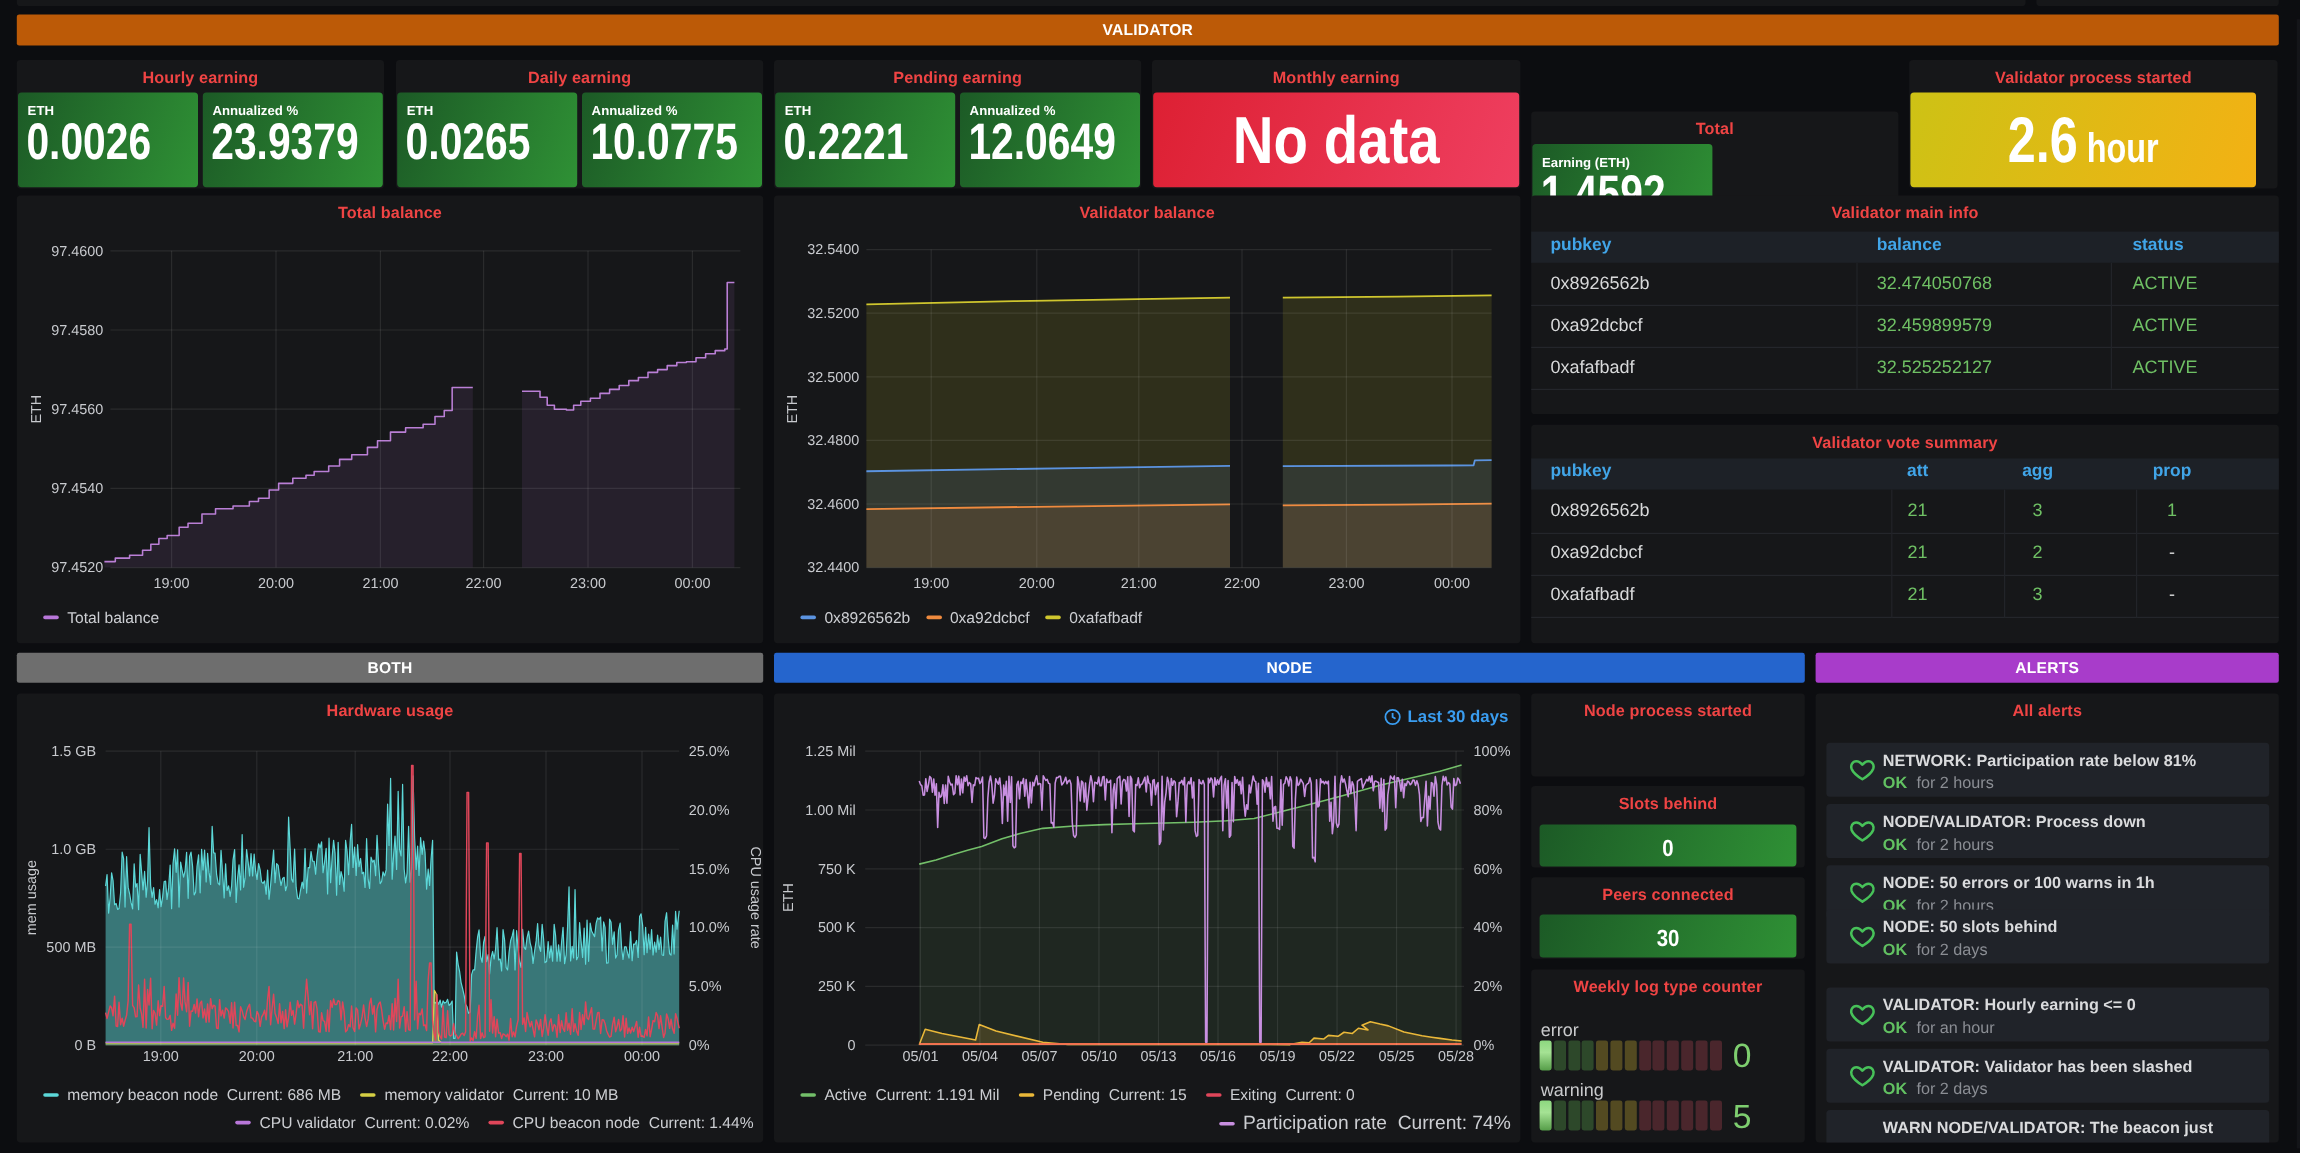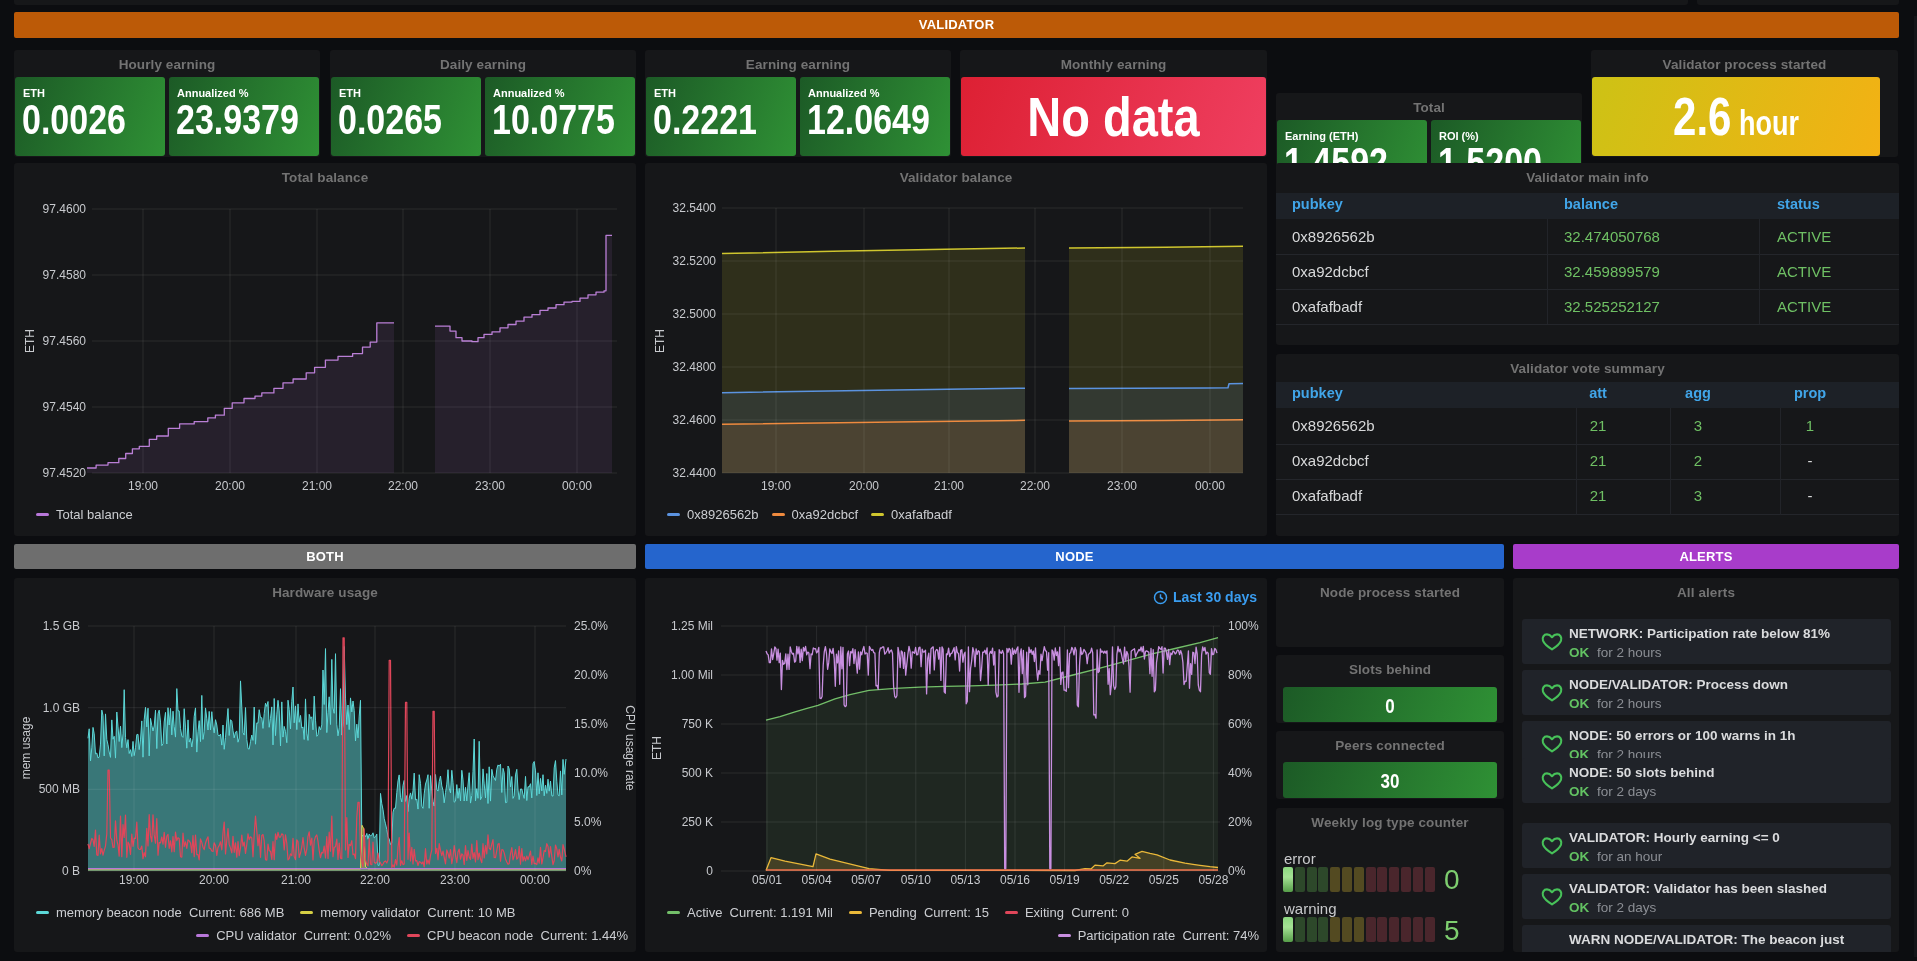--- a/index.html
+++ b/index.html
@@ -1,16 +1,16 @@
 <!DOCTYPE html>
 <html><head><meta charset="utf-8"><style>
 *{margin:0;padding:0;box-sizing:border-box}
 html,body{width:1917px;height:961px;background:#0c0d10;font-family:"Liberation Sans",sans-serif;overflow:hidden;position:relative}
 .p{position:absolute;background:#161719;border-radius:3px}
-.pt{position:absolute;left:0;right:0;top:7px;text-align:center;font-size:13.5px;font-weight:700;color:#737373;letter-spacing:.1px}
+.pt{position:absolute;left:0;right:0;top:7px;text-align:center;font-size:13.5px;font-weight:700;color:#ef4444;letter-spacing:.1px}
 .bar{position:absolute;border-radius:2px;color:#fff;font-size:13px;font-weight:700;text-align:center;line-height:25px;letter-spacing:.2px}
 .sbox{position:absolute;border-radius:3px;overflow:hidden;color:#fff}
 .sbox .lab{position:absolute;left:8px;top:10px;font-size:11px;font-weight:700;color:#fff}
 .sbox .val{position:absolute;left:7px;top:23px;font-size:34px;font-weight:700;transform:scaleY(1.26);transform-origin:center;white-space:nowrap}
 .grad-green{background:linear-gradient(110deg,#1c5a26 0%,#2f9135 100%)}
 .grad-red{background:linear-gradient(110deg,#dd2033 0%,#ef3f60 100%)}
 .grad-yellow{background:linear-gradient(110deg,#cdc215 0%,#f3b114 100%)}
 svg{position:absolute;left:0;top:0}
 svg text{font-family:"Liberation Sans",sans-serif}
 .axis{font-size:12px;fill:#c8cace}
@@ -44,45 +44,41 @@
     <div class="sbox grad-green" style="left:1px;top:27px;width:150px;height:79px">
       <div class="lab">ETH</div>
       <div class="val">0.0265</div>
     </div>
     <div class="sbox grad-green" style="left:155px;top:27px;width:150px;height:79px">
       <div class="lab">Annualized %</div>
       <div class="val">10.0775</div>
     </div>
   </div>
 <div class="p" style="left:645px;top:50px;width:306px;height:107px;">
-    <div class="pt">Earning earning</div>
+    <div class="pt">Pending earning</div>
     <div class="sbox grad-green" style="left:1px;top:27px;width:150px;height:79px">
       <div class="lab">ETH</div>
       <div class="val">0.2221</div>
     </div>
     <div class="sbox grad-green" style="left:155px;top:27px;width:150px;height:79px">
       <div class="lab">Annualized %</div>
       <div class="val">12.0649</div>
     </div>
   </div>
 <div class="p" style="left:960px;top:50px;width:307px;height:107px;">
     <div class="pt">Monthly earning</div>
     <div class="sbox grad-red" style="left:1px;top:27px;width:305px;height:79px">
       <div style="position:absolute;left:0;right:0;top:7px;text-align:center;font-size:47px;font-weight:700;transform:scaleY(1.18);transform-origin:center top">No data</div>
     </div>
   </div>
 <div class="p" style="left:1276px;top:50px;width:306px;height:107px;margin-top:43px;">
     <div class="pt">Total</div>
     <div class="sbox grad-green" style="left:1px;top:27px;width:150px;height:79px">
       <div class="lab">Earning (ETH)</div>
       <div class="val">1.4592</div>
-    </div>
-    <div class="sbox grad-green" style="left:155px;top:27px;width:150px;height:79px">
-      <div class="lab">ROI (%)</div>
-      <div class="val">1.5200</div>
     </div>
   </div>
 <div class="p" style="left:1591px;top:50px;width:307px;height:107px;">
     <div class="pt">Validator process started</div>
     <div class="sbox grad-yellow" style="left:1px;top:27px;width:288px;height:79px">
       <div style="position:absolute;left:0;right:0;top:9px;text-align:center;font-weight:700;transform:scaleY(1.28);transform-origin:center top"><span style="font-size:42px">2.6</span><span style="font-size:27px"> hour</span></div>
     </div>
   </div>
 <div class="p" style="left:14px;top:163px;width:622px;height:373px;">
     <div class="pt">Total balance</div>
@@ -297,21 +293,21 @@
       <line x1="469.2" y1="48" x2="469.2" y2="293" stroke="rgba(255,255,255,0.085)" stroke-width="1"></line>
       <line x1="518.8" y1="48" x2="518.8" y2="293" stroke="rgba(255,255,255,0.085)" stroke-width="1"></line>
       <line x1="568.4000000000001" y1="48" x2="568.4000000000001" y2="293" stroke="rgba(255,255,255,0.085)" stroke-width="1"></line>
       <path d="M121.0 72.9L122.1 75.7L123.2 76.9L124.3 84.7L125.4 84.5L126.5 70.9L127.6 81.5L128.7 76.0L129.8 69.0L130.9 70.3L132.0 82.1L133.1 71.1L134.2 84.6L135.3 75.1L136.4 111.6L137.5 82.3L138.6 86.3L139.7 85.3L140.8 75.9L141.9 91.5L143.0 76.2L144.1 91.4L145.2 69.0L146.3 73.5L147.4 76.1L148.5 75.4L149.6 84.2L150.7 83.0L151.8 68.4L152.9 75.9L154.0 68.8L155.1 84.4L156.2 71.1L157.3 82.7L158.4 69.5L159.5 73.0L160.6 68.5L161.7 76.8L162.8 74.1L163.9 75.1L165.0 90.7L166.1 76.0L167.2 76.7L168.3 70.0L169.4 70.8L170.5 70.6L171.6 74.9L172.7 73.5L173.8 69.5L174.9 120.2L176.0 120.7L177.1 118.5L178.2 87.2L179.3 73.6L180.4 68.6L181.5 75.7L182.6 91.3L183.7 84.9L184.8 70.9L185.9 73.6L187.0 75.5L188.1 70.3L189.2 80.7L190.3 108.3L191.4 76.2L192.5 84.9L193.6 73.0L194.7 106.3L195.8 68.8L196.9 90.8L198.0 69.3L199.1 126.8L200.2 128.6L201.3 127.8L202.4 76.0L203.5 73.0L204.6 87.7L205.7 73.7L206.8 74.9L207.9 70.7L209.0 85.5L210.1 71.7L211.2 83.6L212.3 95.2L213.4 73.9L214.5 91.1L215.6 74.0L216.7 76.8L217.8 71.8L218.9 68.5L220.0 76.0L221.1 74.9L222.2 75.3L223.3 97.1L224.4 68.5L225.5 70.6L226.6 72.4L227.7 71.5L228.8 74.7L229.9 75.2L231.0 107.8L232.1 107.5L233.2 111.4L234.3 74.6L235.4 70.0L236.5 70.2L237.6 68.9L238.7 69.0L239.8 76.1L240.9 74.8L242.0 72.7L243.1 69.7L244.2 75.1L245.3 73.0L246.4 72.0L247.5 75.3L248.6 108.2L249.7 118.3L250.8 119.8L251.9 117.8L253.0 69.3L254.1 75.1L255.2 89.5L256.3 72.9L257.4 74.1L258.5 90.4L259.6 74.5L260.7 97.2L261.8 86.3L262.9 76.1L264.0 68.4L265.1 73.5L266.2 90.1L267.3 73.8L268.4 74.2L269.5 75.3L270.6 69.5L271.7 76.8L272.8 76.7L273.9 69.5L275.0 69.1L276.1 88.6L277.2 71.1L278.3 74.1L279.4 73.9L280.5 72.2L281.6 115.9L282.7 80.5L283.8 75.1L284.9 95.7L286.0 71.0L287.1 69.6L288.2 68.9L289.3 91.9L290.4 73.5L291.5 71.5L292.6 72.1L293.7 81.2L294.8 69.3L295.9 102.4L297.0 68.9L298.1 71.2L299.2 113.8L300.3 115.2L301.4 75.8L302.5 76.6L303.6 70.2L304.7 78.5L305.8 75.7L306.9 75.2L308.0 72.4L309.1 69.7L310.2 81.9L311.3 68.7L312.4 74.5L313.5 75.4L314.6 93.0L315.7 72.4L316.8 71.7L317.9 84.2L319.0 76.4L320.1 74.2L321.2 125.8L322.3 123.3L323.4 68.9L324.5 113.7L325.6 90.4L326.7 82.7L327.8 69.7L328.9 73.8L330.0 88.6L331.1 70.8L332.2 76.4L333.3 72.6L334.4 73.8L335.5 102.6L336.6 90.9L337.7 74.2L338.8 74.4L339.9 72.3L341.0 76.0L342.1 69.9L343.2 107.0L344.3 76.4L345.4 73.4L346.5 75.3L347.6 70.1L348.7 87.0L349.8 73.6L350.9 114.2L352.0 119.0L353.1 118.1L354.2 71.7L355.3 74.6L356.4 75.3L357.5 72.4L358.6 75.7L359.7 290.6L360.8 290.6L361.9 70.5L363.0 74.2L364.1 70.3L365.2 71.8L366.3 86.2L367.4 70.2L368.5 76.3L369.6 71.9L370.7 75.6L371.8 70.9L372.9 68.9L374.0 114.3L375.1 76.2L376.2 70.9L377.3 95.6L378.4 72.5L379.5 119.7L380.6 118.1L381.7 74.2L382.8 106.8L383.9 69.1L385.0 74.7L386.1 71.7L387.2 76.3L388.3 73.0L389.4 83.5L390.5 69.8L391.6 90.7L392.7 102.2L393.8 92.6L394.9 96.3L396.0 76.1L397.1 82.7L398.2 75.0L399.3 68.6L400.4 72.7L401.5 73.4L402.6 92.2L403.7 74.7L404.8 290.6L405.9 290.6L407.0 71.8L408.1 73.6L409.2 82.2L410.3 70.0L411.4 77.5L412.5 73.8L413.6 87.7L414.7 69.2L415.8 106.4L416.9 94.6L418.0 94.0L419.1 112.2L420.2 112.2L421.3 113.2L422.4 71.9L423.5 109.7L424.6 75.6L425.7 74.7L426.8 69.3L427.9 71.4L429.0 76.9L430.1 69.4L431.2 72.4L432.3 127.2L433.4 128.8L434.5 87.9L435.6 69.6L436.7 76.5L437.8 75.3L438.9 71.4L440.0 73.2L441.1 75.1L442.2 85.7L443.3 76.6L444.4 75.3L445.5 74.6L446.6 70.2L447.7 74.6L448.8 136.9L449.9 136.5L451.0 140.2L452.1 71.9L453.2 94.5L454.3 93.4L455.4 71.0L456.5 74.2L457.6 73.1L458.7 75.2L459.8 73.1L460.9 75.1L462.0 72.9L463.1 106.3L464.2 90.6L465.3 116.7L466.4 107.0L467.5 68.8L468.6 107.6L469.7 111.4L470.8 108.8L471.9 76.3L473.0 68.5L474.1 73.8L475.2 71.2L476.3 75.3L477.4 81.2L478.5 85.9L479.6 69.1L480.7 83.3L481.8 73.4L482.9 76.2L484.0 88.3L485.1 114.2L486.2 73.2L487.3 72.2L488.4 71.5L489.5 70.8L490.6 78.8L491.7 75.9L492.8 73.9L493.9 71.5L495.0 72.8L496.1 69.0L497.2 73.8L498.3 68.4L499.4 81.0L500.5 73.3L501.6 72.9L502.7 73.6L503.8 74.1L504.9 95.6L506.0 70.5L507.1 98.3L508.2 71.6L509.3 113.8L510.4 112.1L511.5 84.7L512.6 76.8L513.7 68.7L514.8 70.4L515.9 71.3L517.0 68.7L518.1 95.0L519.2 70.2L520.3 70.1L521.4 73.8L522.5 81.3L523.6 71.3L524.7 86.7L525.8 75.0L526.9 76.6L528.0 72.9L529.1 73.8L530.2 76.0L531.3 74.8L532.4 72.1L533.5 72.3L534.6 76.5L535.7 72.6L536.8 76.0L537.9 84.3L539.0 106.5L540.1 103.2L541.2 103.3L542.3 87.7L543.4 73.0L544.5 110.3L545.6 85.6L546.7 96.4L547.8 74.2L548.9 74.8L550.0 85.5L551.1 69.1L552.2 75.9L553.3 107.0L554.4 112.4L555.5 113.7L556.6 76.8L557.7 68.9L558.8 72.7L559.9 69.4L561.0 76.1L562.1 74.1L563.2 75.3L564.3 94.6L565.4 96.3L566.5 70.7L567.6 76.7L568.7 76.1L569.8 70.3L570.9 71.7L572.0 75.1" fill="none" stroke="#c88fe0" stroke-width="1.3" stroke-linejoin="round"></path>
     </svg>
     <div style="position:absolute;right:10px;top:9px;color:#3a9df0;font-size:14px;font-weight:700"><svg width="15" height="15" viewBox="0 0 16 16" style="position:relative;top:3px;margin-right:5px">
         <circle cx="8" cy="8" r="6.4" fill="none" stroke="#3a9df0" stroke-width="1.6"></circle>
         <path d="M8 4.5V8l2.6 1.6" fill="none" stroke="#3a9df0" stroke-width="1.6"></path>
       </svg>Last 30 days</div>
     <div style="position:absolute;left:22px;top:327px;font-size:13px;color:#ccced2;white-space:nowrap"><span style="display:inline-block;width:13px;height:3px;border-radius:2px;background:#73bf69;vertical-align:3px;margin-right:7px"></span>Active&nbsp; Current: 1.191 Mil<span style="margin-left:16px"><span style="display:inline-block;width:13px;height:3px;border-radius:2px;background:#eab839;vertical-align:3px;margin-right:7px"></span>Pending&nbsp; Current: 15</span><span style="margin-left:16px"><span style="display:inline-block;width:13px;height:3px;border-radius:2px;background:#e0465a;vertical-align:3px;margin-right:7px"></span>Exiting&nbsp; Current: 0</span></div>
-    <div style="position:absolute;right:8px;top:350px;font-size:13px;color:#ccced2;white-space:nowrap"><span style="display:inline-block;width:13px;height:3px;border-radius:2px;background:#c88fe0;vertical-align:3px;margin-right:7px"></span>Participation rate&nbsp; Current: 74%</div>
+    <div style="position:absolute;right:8px;top:350px;font-size:16px;color:#ccced2;white-space:nowrap"><span style="display:inline-block;width:13px;height:3px;border-radius:2px;background:#c88fe0;vertical-align:3px;margin-right:7px"></span>Participation rate&nbsp; Current: 74%</div>
   </div>
 <div class="p" style="left:1276px;top:578px;width:228px;height:69px;">
     <div class="pt">Node process started</div>
   </div>
 <div class="p" style="left:1276px;top:655px;width:228px;height:68px;">
     <div class="pt">Slots behind</div>
     <div class="sbox grad-green" style="left:7px;top:32px;width:214px;height:35px">
       <div style="position:absolute;left:0;right:0;top:9px;text-align:center;font-weight:700;color:#fff;transform:scaleY(1.15);transform-origin:center top"><span style="font-size:17px">0</span></div>
     </div>
   </div>

